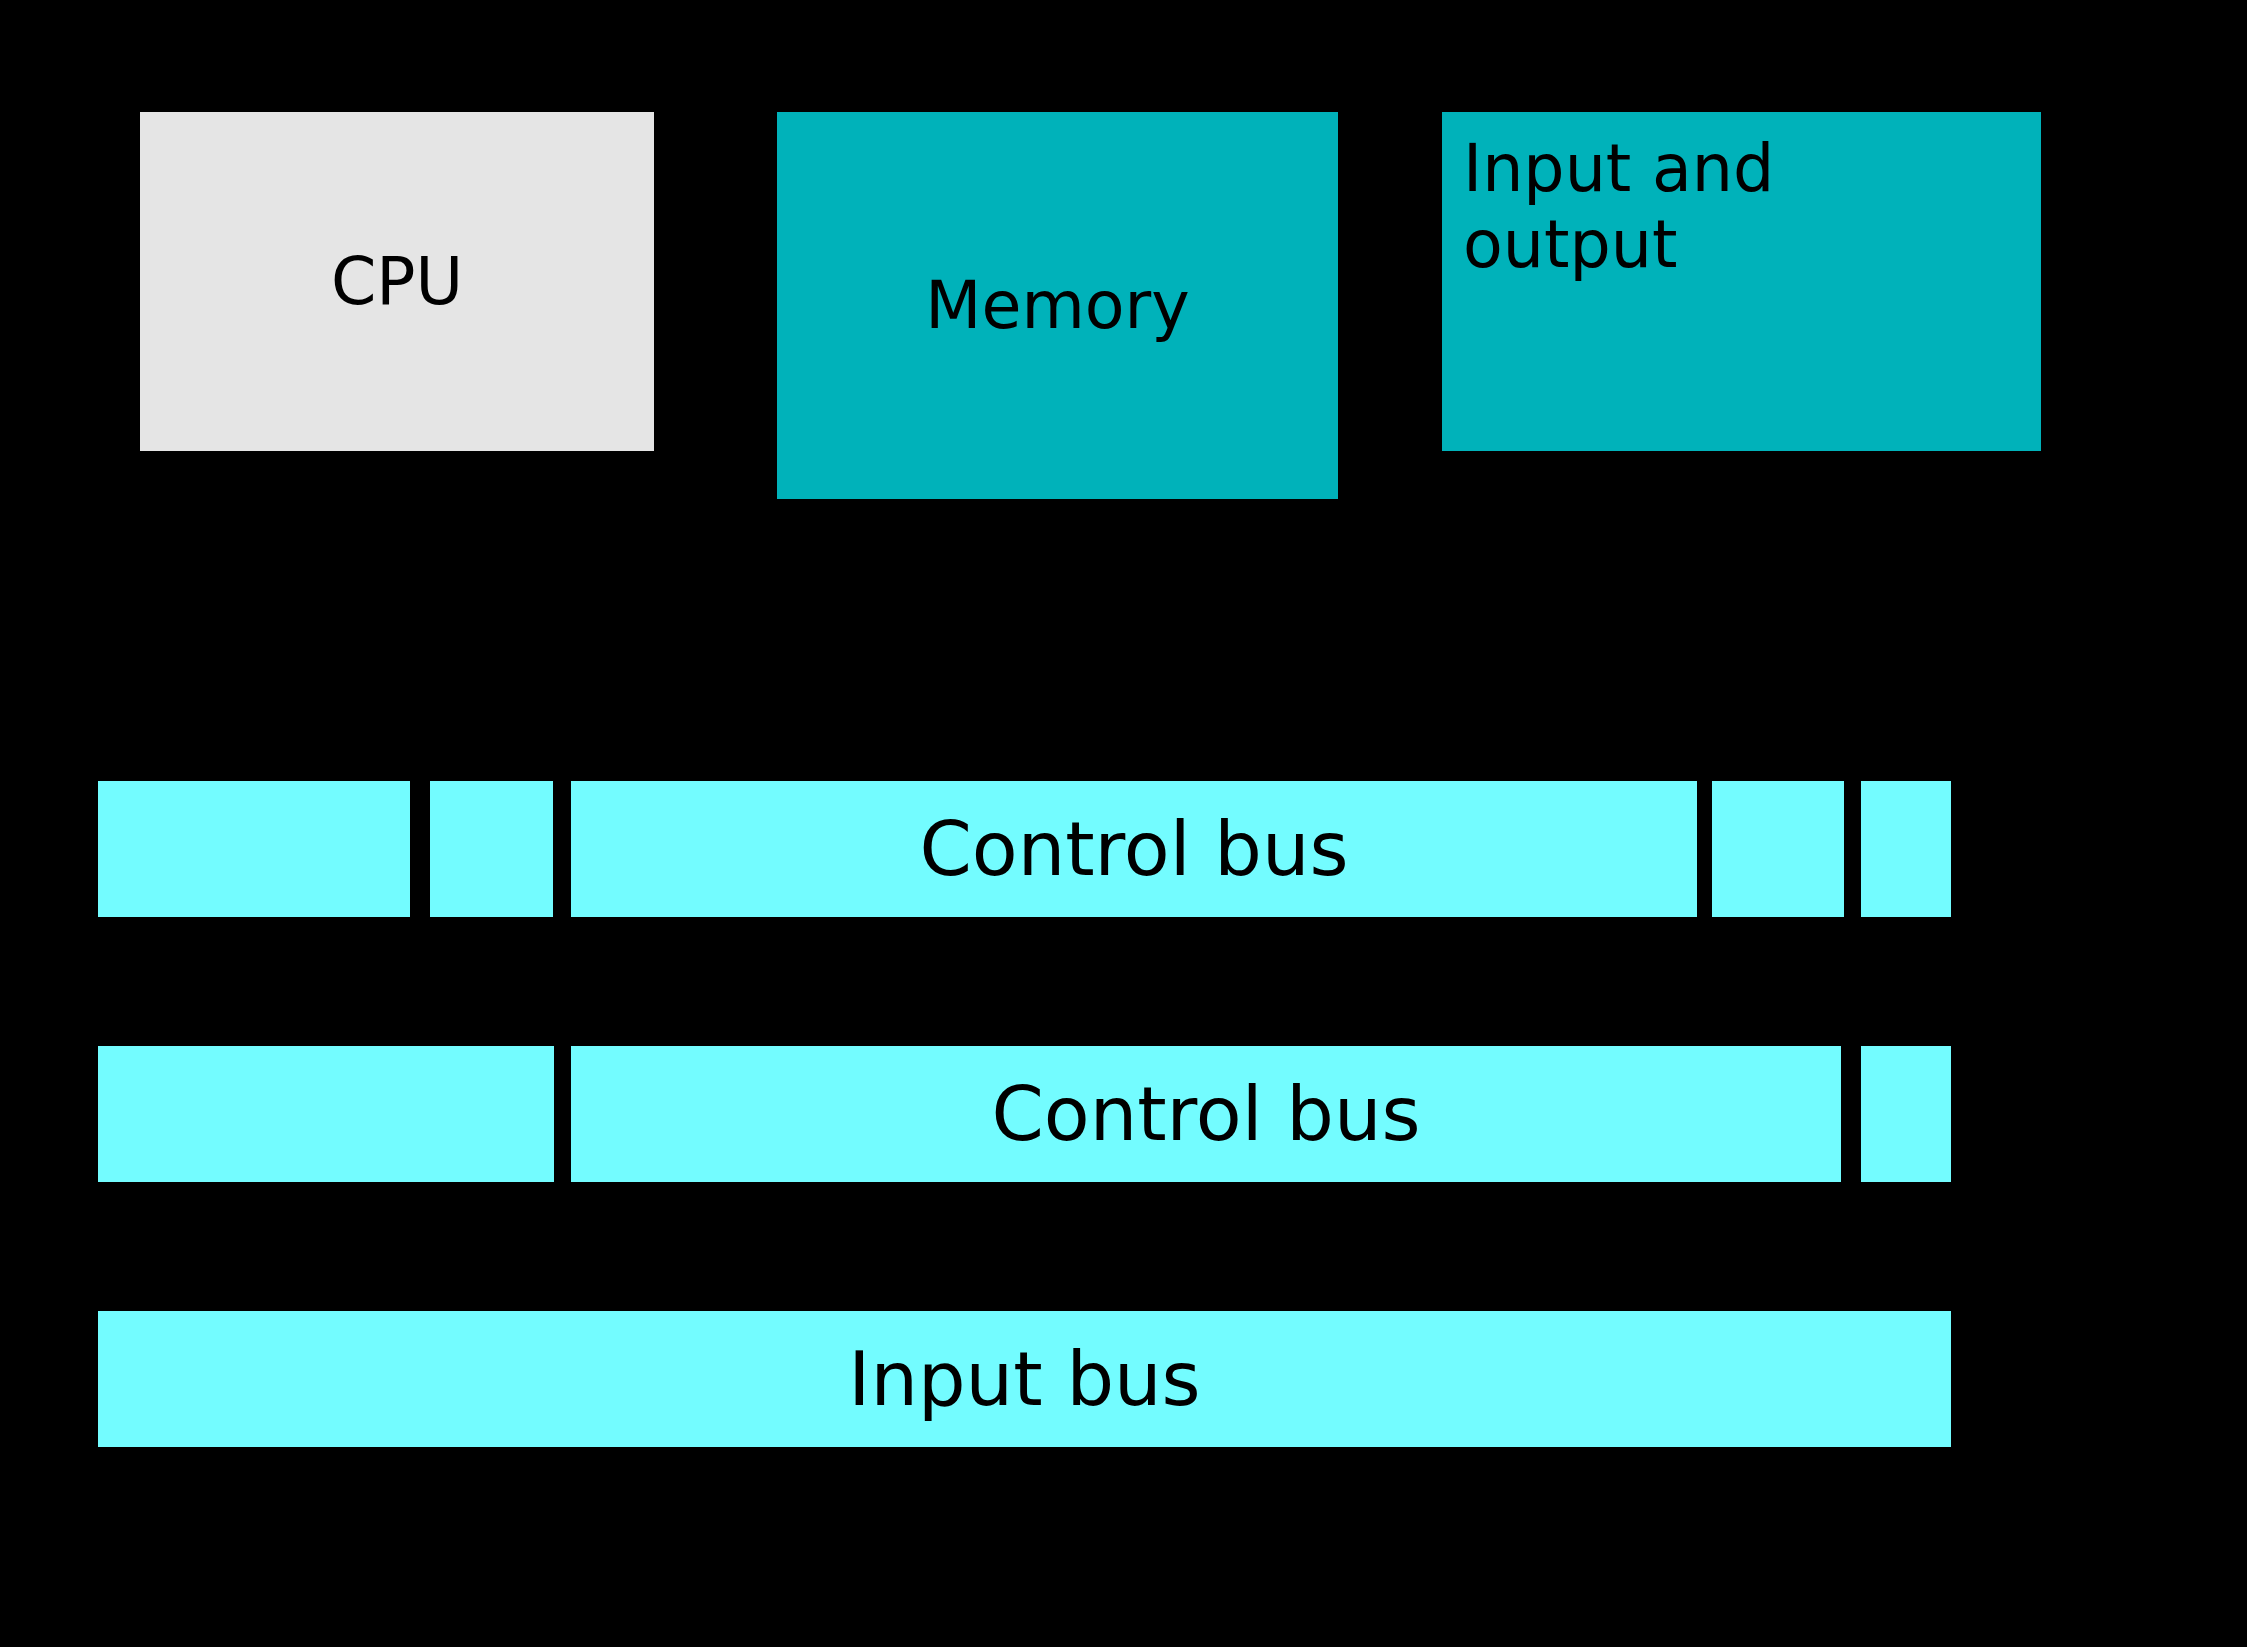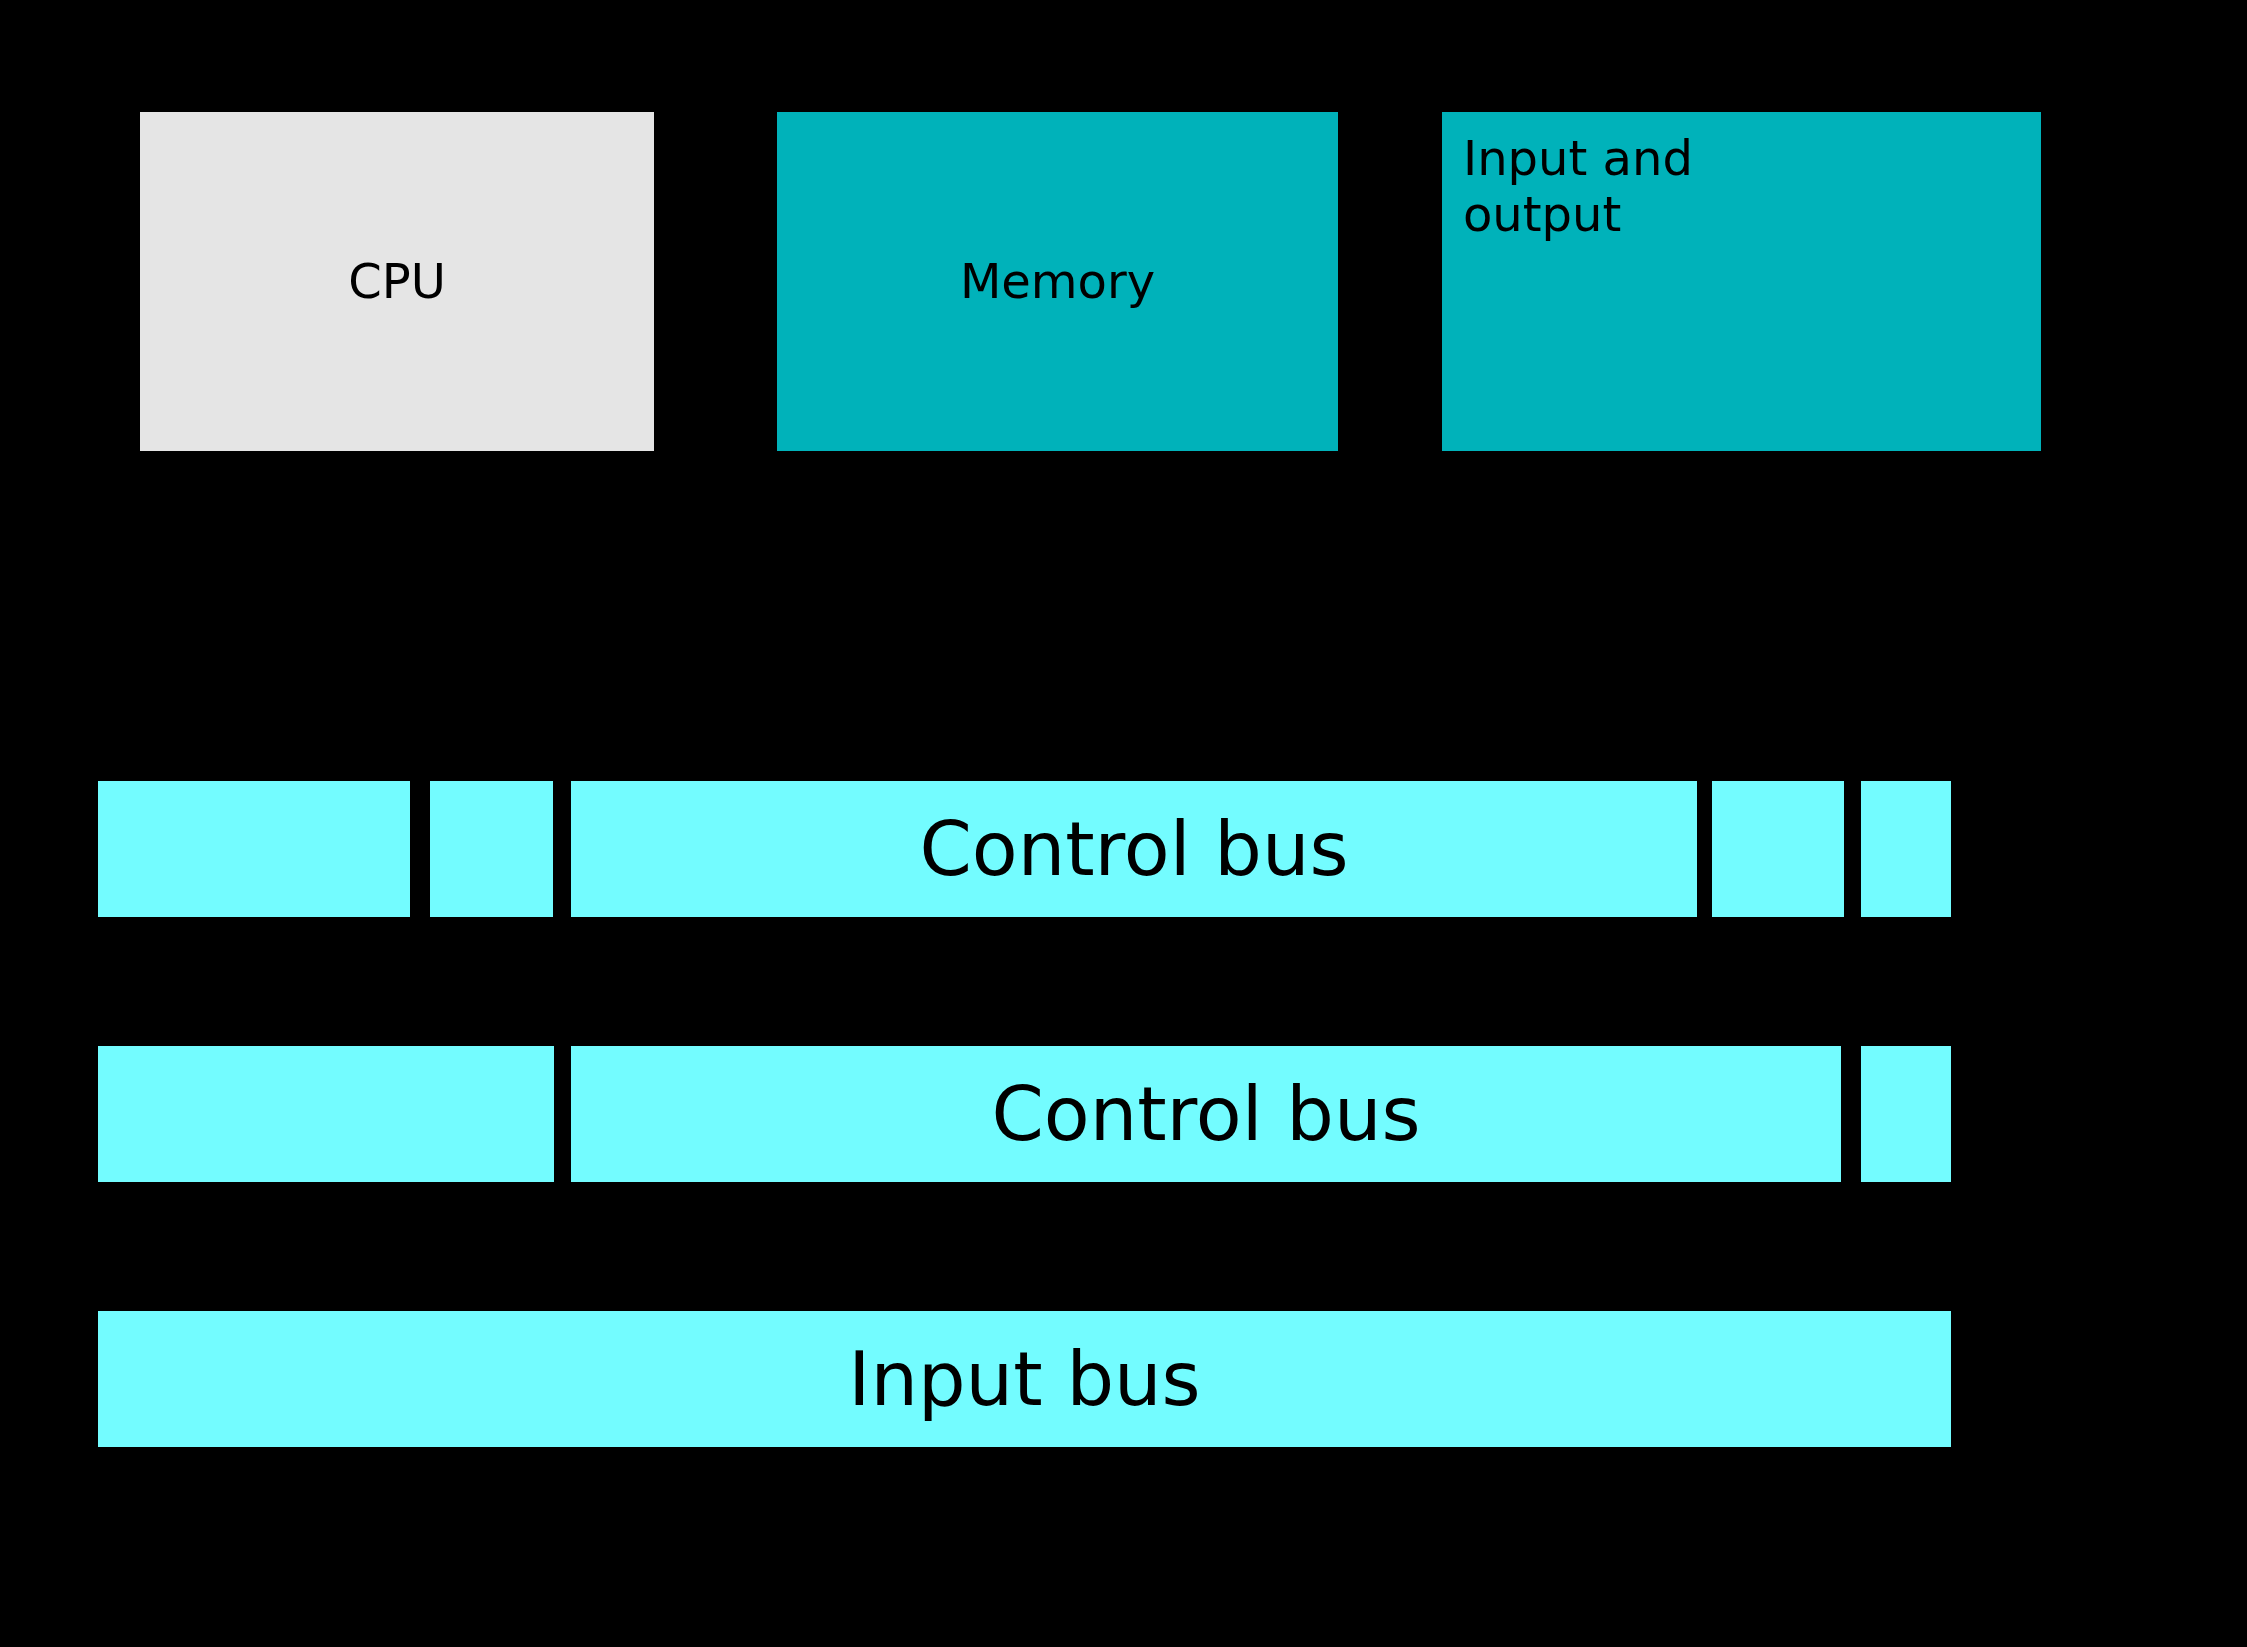--- a/index.html
+++ b/index.html
@@ -19,21 +19,21 @@
     position: absolute;
     background: #00b2ba;
     display: flex;
     align-items: center;
     justify-content: center;
     box-sizing: border-box;
   }
   .component-label {
     color: #000000;
     font-family: "DejaVu Sans", sans-serif;
-    font-size: 48px;
+    font-size: 65px;
     line-height: 1.16;
     text-align: center;
     white-space: pre-line;
     letter-spacing: 0px;
   }
   .component-box.align-left .component-label {
     text-align: left;
     width: 100%;
     padding-left: 21px;
     box-sizing: border-box;
@@ -64,21 +64,21 @@
     pointer-events: none;
   }
 </style>
 </head>
 <body>
 
 <div id="canvas">
     <div class="component-box" style="left: 140px; top: 112px; width: 514px; height: 339px; background: #e5e5e5;">
       <div class="component-label" style="color: rgb(0, 0, 0);">CPU</div>
     </div>
-    <div class="component-box" style="left: 777px; top: 112px; width: 561px; height: 339px; background: rgb(0, 178, 186);">
+    <div class="component-box" style="left: 777px; top: 112px; width: 561px; height: 387px; background: rgb(0, 178, 186);">
       <div class="component-label" style="color: rgb(0, 0, 0);">Memory</div>
     </div>
     <div class="component-box align-left align-top" style="left: 1442px; top: 112px; width: 599px; height: 339px; background: rgb(0, 178, 186);">
       <div class="component-label" style="color: rgb(0, 0, 0);">Input and
 output</div>
     </div>
     <div class="bus-row" style="left: 0px; top: 781px; height: 136px; width: 2247px;">
       <div class="bus-seg" style="left: 98px; width: 312px; background: rgb(115, 252, 255);"></div>
       <div class="bus-seg" style="left: 430px; width: 123px; background: rgb(115, 252, 255);"></div>
       <div class="bus-seg" style="left: 571px; width: 1126px; background: rgb(115, 252, 255);"></div>

